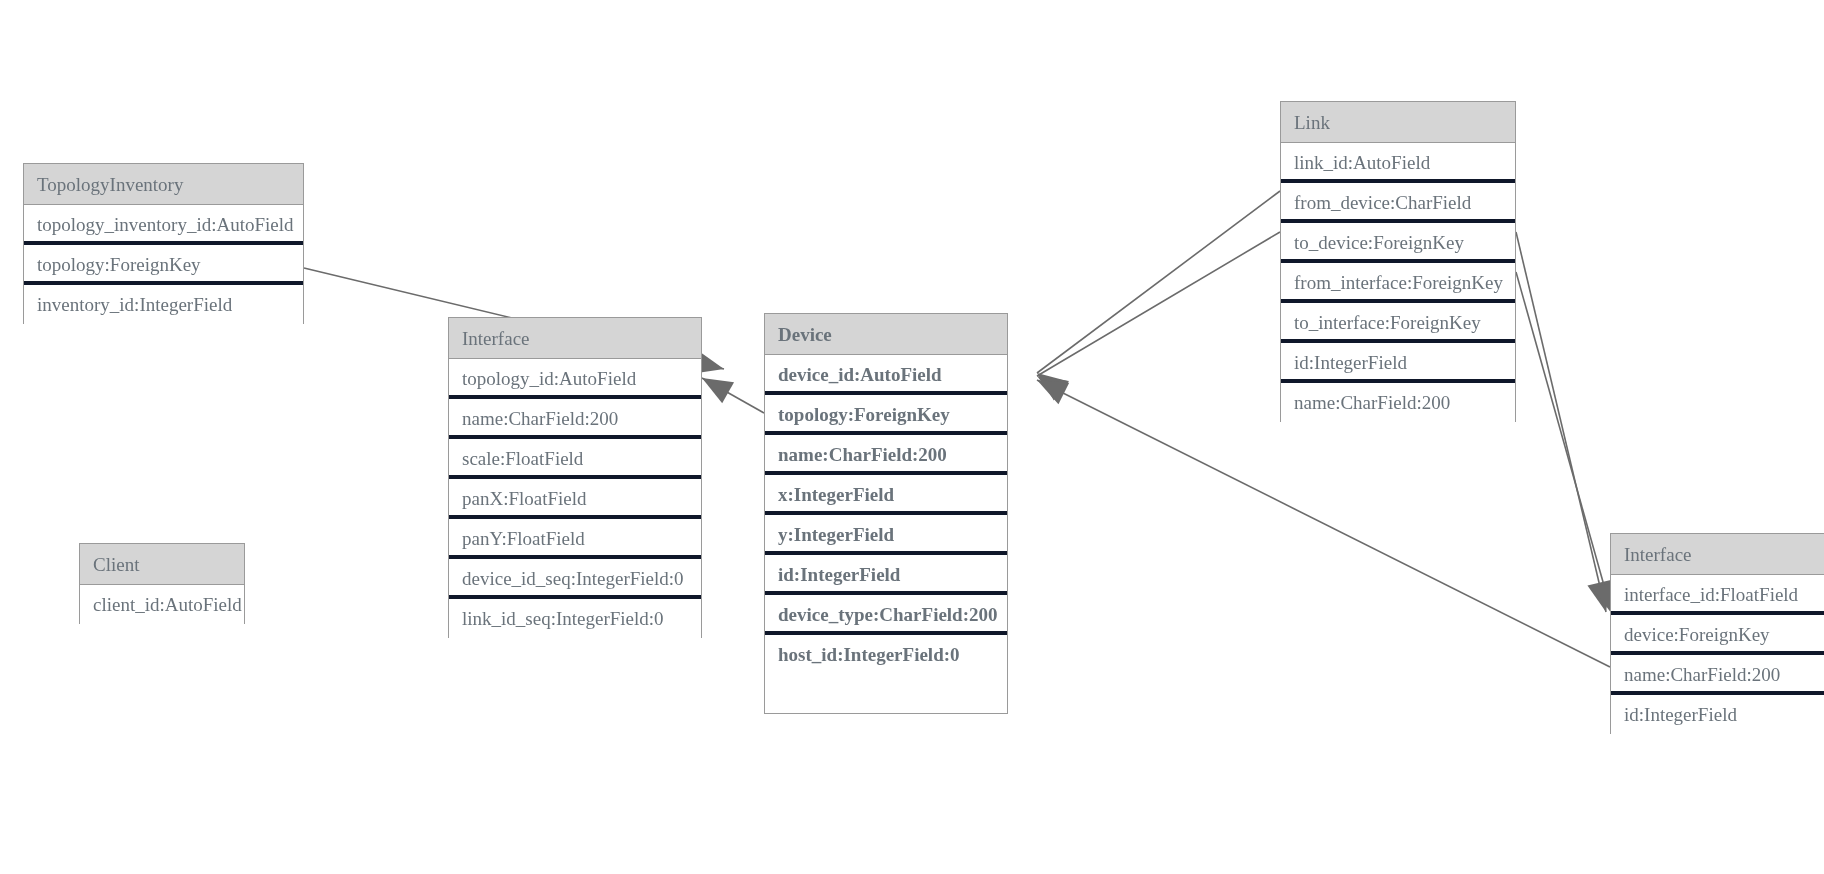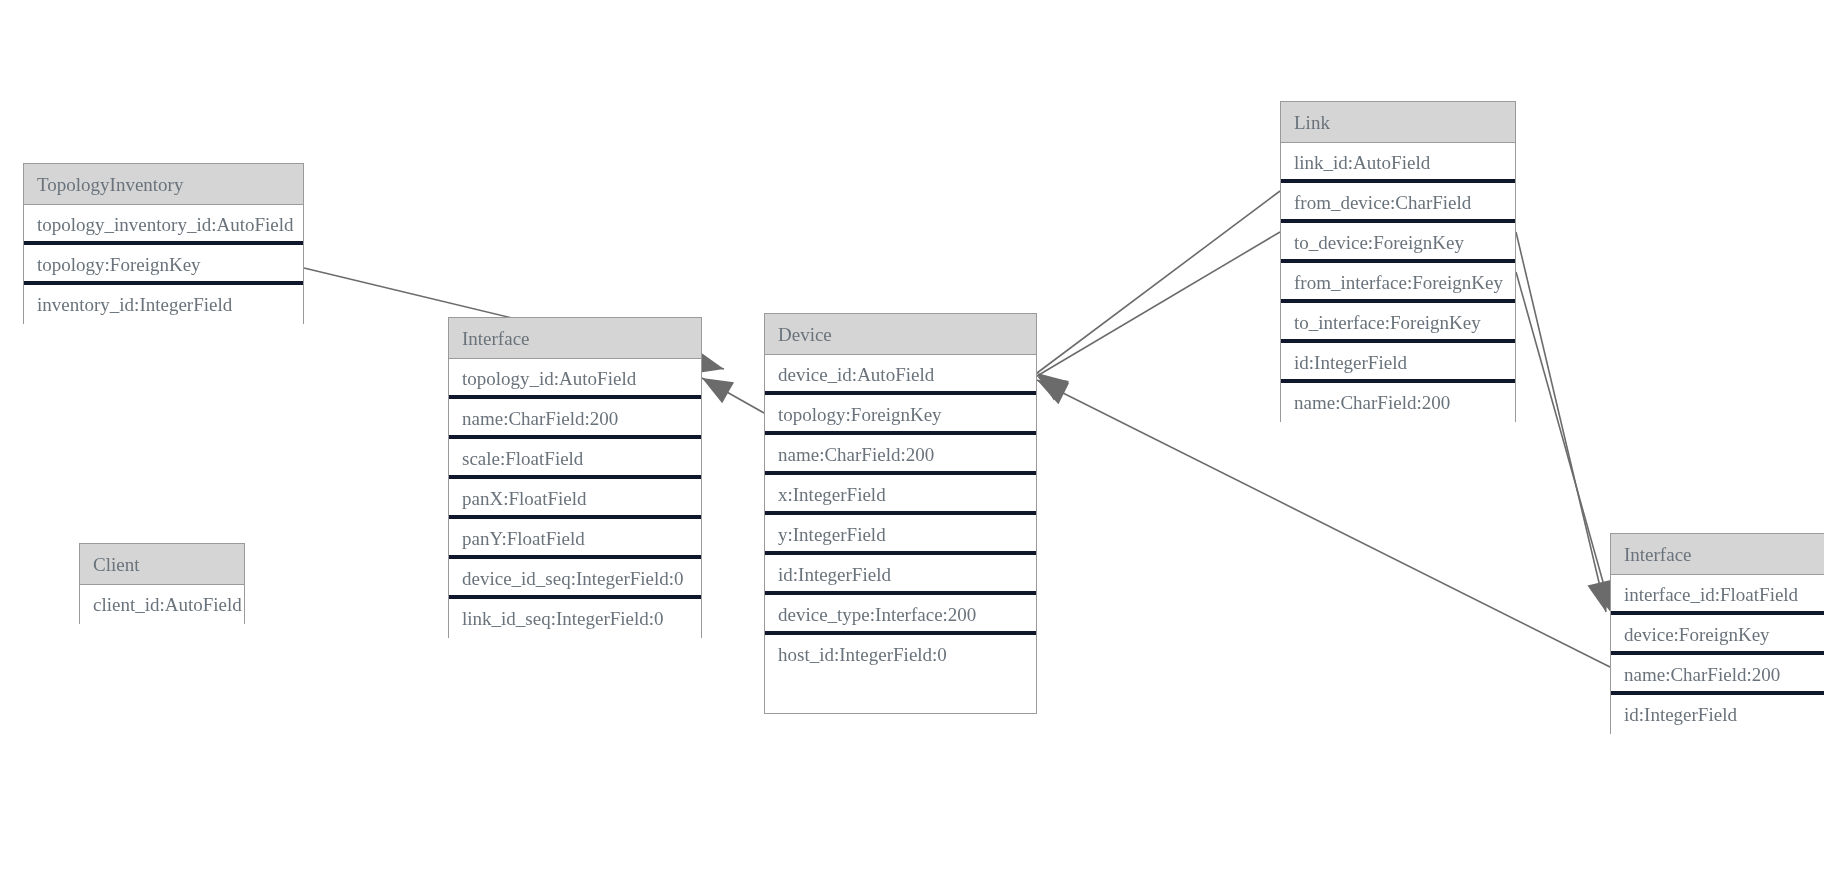--- a/index.html
+++ b/index.html
@@ -112,29 +112,29 @@
       <div class="entity" style="left: 448px; top: 317px; width: 254px; height: 321px;">
         <div class="entity-header">Interface</div>
         <div class="entity-field">topology_id:AutoField</div>
         <div class="entity-field">name:CharField:200</div>
         <div class="entity-field">scale:FloatField</div>
         <div class="entity-field">panX:FloatField</div>
         <div class="entity-field">panY:FloatField</div>
         <div class="entity-field">device_id_seq:IntegerField:0</div>
         <div class="entity-field last">link_id_seq:IntegerField:0</div>
       </div>
-      <div class="entity" style="left: 764px; top: 313px; width: 273px; height: 401px;">
+      <div class="entity" style="left: 764px; top: 313px; width: 244px; height: 401px; font-weight: bold;">
         <div class="entity-header">Device</div>
         <div class="entity-field">device_id:AutoField</div>
         <div class="entity-field">topology:ForeignKey</div>
         <div class="entity-field">name:CharField:200</div>
         <div class="entity-field">x:IntegerField</div>
         <div class="entity-field">y:IntegerField</div>
         <div class="entity-field">id:IntegerField</div>
-        <div class="entity-field">device_type:Interface:200</div>
+        <div class="entity-field">device_type:CharField:200</div>
         <div class="entity-field last">host_id:IntegerField:0</div>
       </div>
       <div class="entity" style="left: 1280px; top: 101px; width: 236px; height: 321px;">
         <div class="entity-header">Link</div>
         <div class="entity-field">link_id:AutoField</div>
         <div class="entity-field">from_device:CharField</div>
         <div class="entity-field">to_device:ForeignKey</div>
         <div class="entity-field">from_interface:ForeignKey</div>
         <div class="entity-field">to_interface:ForeignKey</div>
         <div class="entity-field">id:IntegerField</div>

